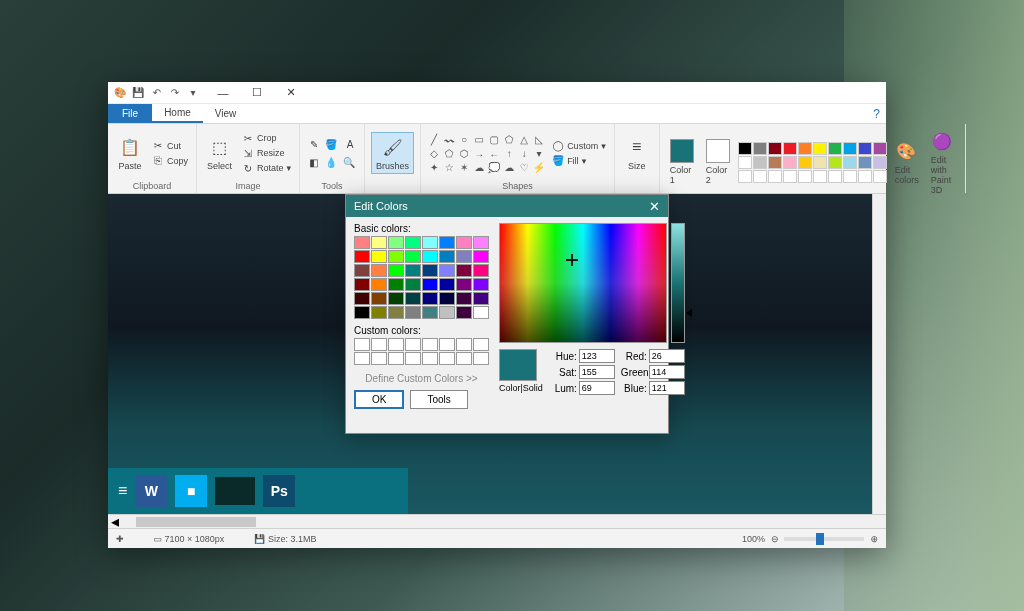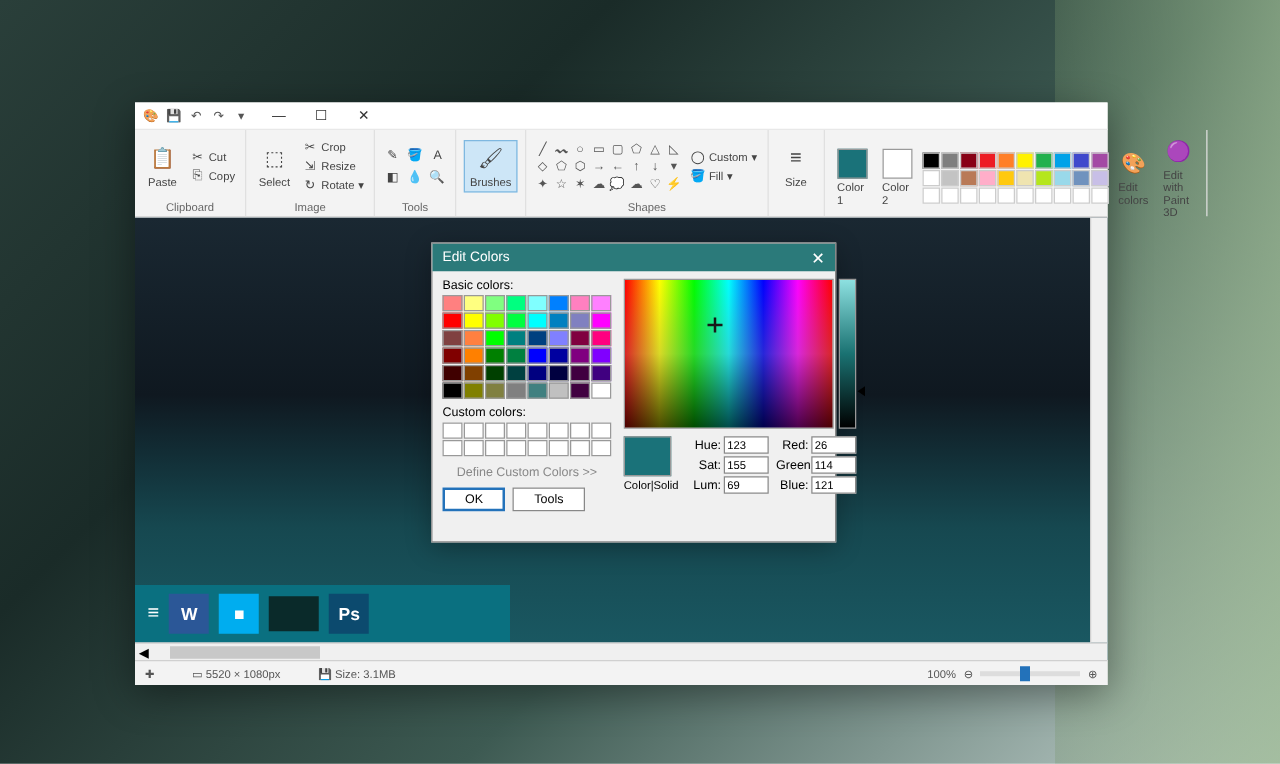--- a/index.html
+++ b/index.html
@@ -102,20 +102,26 @@
       <span class="qat-icon">↷</span>
       <span class="qat-icon">▾</span>
     </div>
     <div class="win-controls">
       <div class="win-btn">—</div>
       <div class="win-btn">☐</div>
       <div class="win-btn">✕</div>
     </div>
   </div>
 
+  <div class="tabs-row">
+    <div class="file-tab">File</div>
+    <div class="tab active">Home</div>
+    <div class="tab">View</div>
+    <span class="help-icon">?</span>
+  </div>
 
   <div class="ribbon">
     <div class="ribbon-group">
       <div class="ribbon-group-content">
         <div class="big-btn">
           <span class="big-icon">📋</span>
           <span>Paste</span>
         </div>
         <div class="small-btns">
           <div class="small-btn">
@@ -289,21 +295,21 @@
     </div>
     <div class="scroll-v"></div>
     <div class="scroll-h">
       <span style="padding:0 3px">◂</span>
       <div class="scroll-thumb"></div>
     </div>
   </div>
 
   <div class="statusbar">
     <span>✚</span>
-    <span>▭ <span>5520 × 1080px</span></span>
+    <span>▭ <span>7100 × 1080px</span></span>
     <span>💾 <span>Size: 3.1MB</span></span>
     <span class="spacer"></span>
     <div class="zoom-controls">
       <span>100%</span>
       <span>⊖</span>
       <div class="zoom-slider">
           <div class="zoom-slider-thumb"></div>
         </div>
       <span>⊕</span>
     </div>

